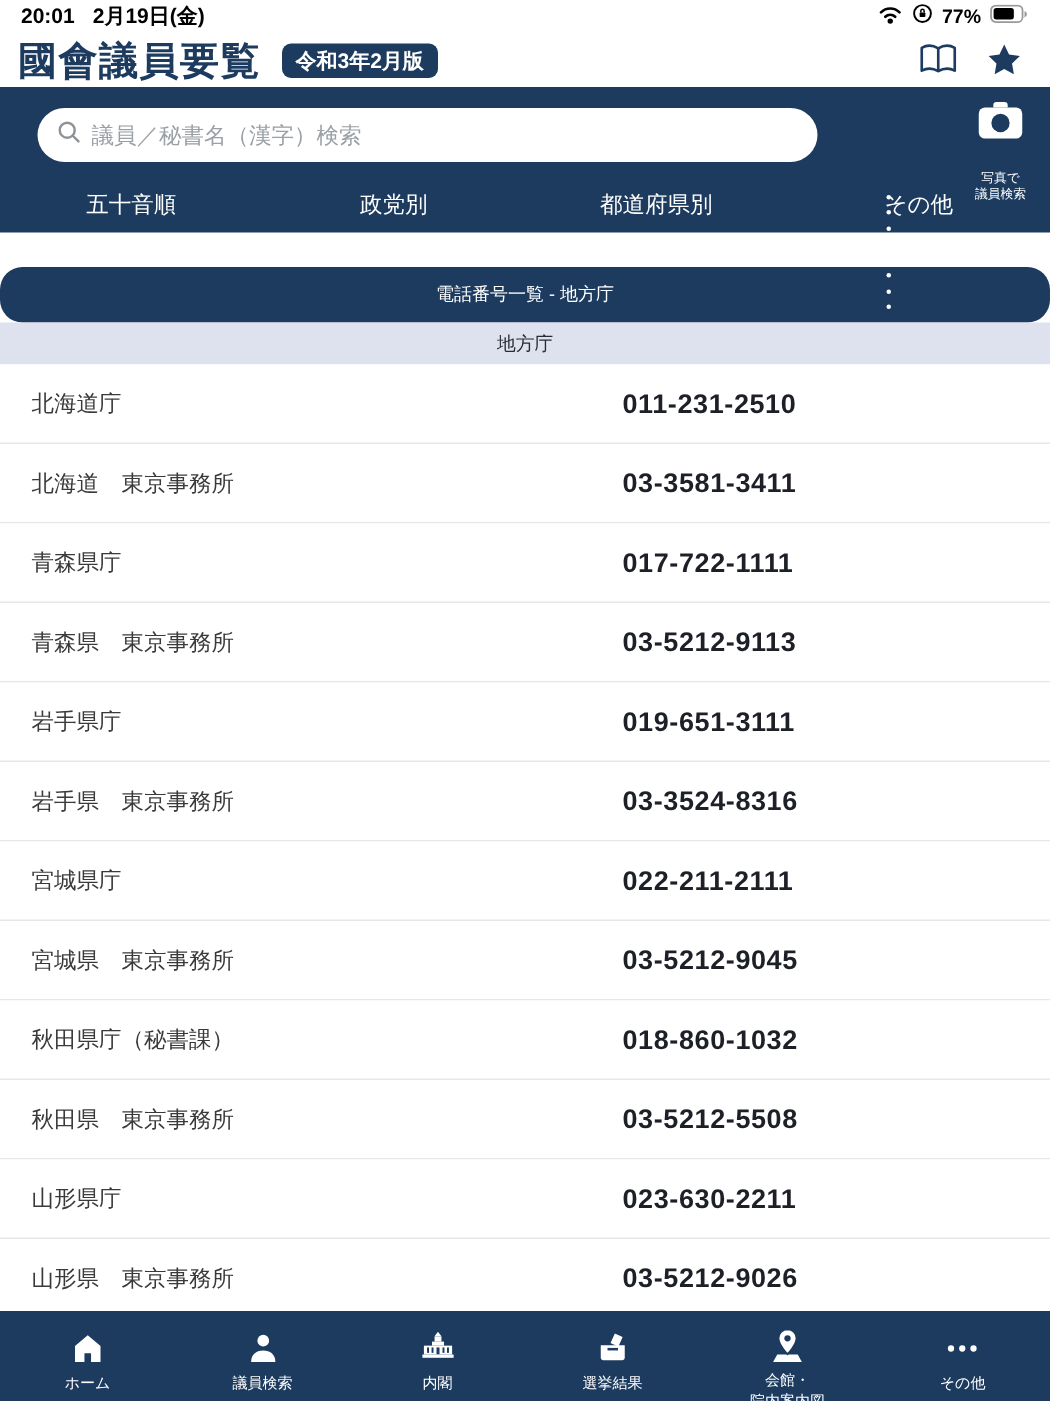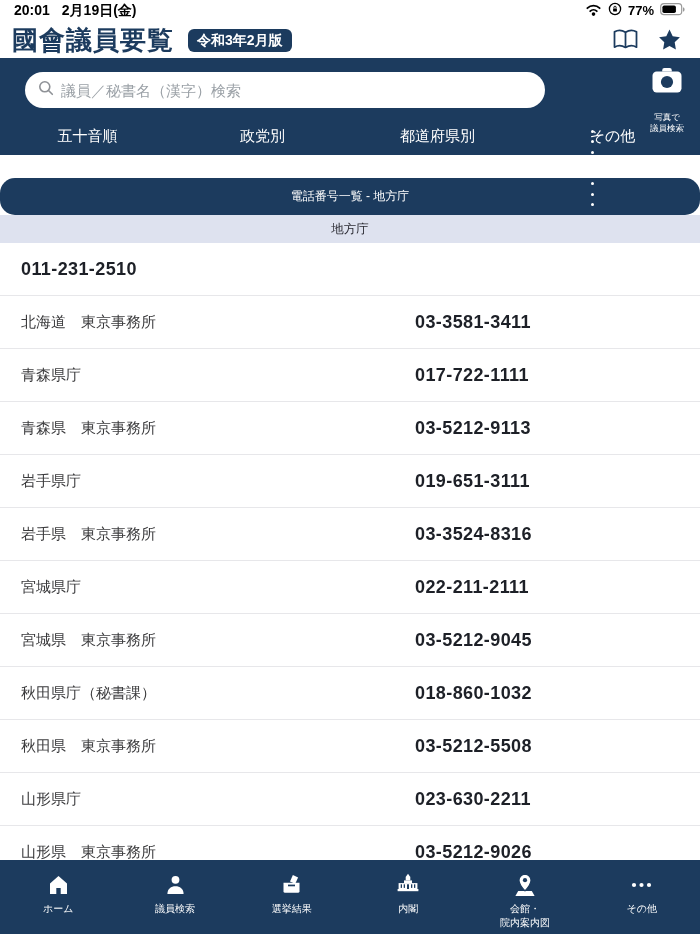--- a/index.html
+++ b/index.html
@@ -49,21 +49,21 @@
     display:flex; align-items:center; justify-content:center; font-size:12.5px; }
 
   
   .phone-list{ height:621px; overflow:hidden; background:#fff; }
   .row{ height:53px; display:flex; align-items:center; padding-left:21px;
     border-bottom:1px solid #e7e7ea; background:#fff; }
   .row-name{ font-size:15px; color:#3a3a3c; width:394px; }
   .row-phone{ font-size:18px; font-weight:bold; color:#1d2027; letter-spacing:.4px; }
 
   
-  .tab-bar{ position:absolute; left:0; bottom:0; width:700px; height:74px;
+  .tab-bar{ position:absolute; left:0; bottom:0; width:700px; height:60px;
     background:var(--navy); display:flex; }
   .tab-item{ flex:1; display:flex; flex-direction:column; align-items:center;
     padding-top:11px; gap:5px; color:#fff; cursor:pointer; }
   .tab-item .t-icon{ height:26px; display:flex; align-items:flex-end; }
   .tab-label{ font-size:10px; line-height:1.35; text-align:center; white-space:pre-line; }
 </style>
 </head>
 <body>
 
 <div class="status-bar">
@@ -160,20 +160,21 @@
 </div>
 </div>
 
 <div class="header-gap"></div>
 
 <div class="page-title-bar">電話番号一覧 - 地方庁</div>
 <div class="section-header">地方庁</div>
 
 <div class="phone-list">
   <div class="row">
+    <span class="row-name">北海道庁</span>
     <span class="row-phone">011-231-2510</span>
   </div>
 
   <div class="row">
     <span class="row-name">北海道　東京事務所</span>
     <span class="row-phone">03-3581-3411</span>
   </div>
 
   <div class="row">
     <span class="row-name">青森県庁</span>
@@ -237,31 +238,20 @@
   </div>
 
   <div class="tab-item">
     <span class="t-icon">
         <svg width="25" height="24" viewBox="0 0 24 24">
           <circle cx="12" cy="6.8" r="3.9" fill="#fff"></circle>
           <path d="M3.9 21c0-5.2 3.7-7.7 8.1-7.7s8.1 2.5 8.1 7.7z" fill="#fff"></path>
         </svg>
       </span>
     <span class="tab-label">議員検索</span>
-  </div>
-
-  <div class="tab-item">
-    <span class="t-icon">
-        <svg width="25" height="24" viewBox="0 0 24 24">
-          <polygon points="13.4,2 18.6,4.4 15.7,10.8 10.5,8.4" fill="#fff"></polygon>
-          <path d="M4 9.8h16v8.4a1.6 1.6 0 0 1-1.6 1.6H5.6A1.6 1.6 0 0 1 4 18.2z" fill="#fff"></path>
-          <rect x="8.5" y="11.6" width="7" height="1.7" fill="var(--navy)"></rect>
-        </svg>
-      </span>
-    <span class="tab-label">選挙結果</span>
   </div>
 
   <div class="tab-item">
     <span class="t-icon">
         <svg width="26" height="24" viewBox="0 0 24 24">
           <polygon points="12,0.8 14.3,3.9 9.7,3.9" fill="#fff"></polygon>
           <rect x="9.7" y="3.9" width="4.6" height="3.5" fill="#fff"></rect>
           <rect x="8" y="7.4" width="8" height="2.7" fill="#fff"></rect>
           <rect x="2.6" y="10.1" width="18.8" height="5.9" fill="#fff"></rect>
           <rect x="4.7" y="11.3" width="1.3" height="3.6" fill="var(--navy)"></rect>
@@ -270,20 +260,31 @@
           <rect x="15" y="11.3" width="1.3" height="3.6" fill="var(--navy)"></rect>
           <rect x="18" y="11.3" width="1.3" height="3.6" fill="var(--navy)"></rect>
           <rect x="1.6" y="16" width="20.8" height="2.2" fill="#fff"></rect>
         </svg>
       </span>
     <span class="tab-label">内閣</span>
   </div>
 
   <div class="tab-item">
     <span class="t-icon">
+        <svg width="25" height="24" viewBox="0 0 24 24">
+          <polygon points="13.4,2 18.6,4.4 15.7,10.8 10.5,8.4" fill="#fff"></polygon>
+          <path d="M4 9.8h16v8.4a1.6 1.6 0 0 1-1.6 1.6H5.6A1.6 1.6 0 0 1 4 18.2z" fill="#fff"></path>
+          <rect x="8.5" y="11.6" width="7" height="1.7" fill="var(--navy)"></rect>
+        </svg>
+      </span>
+    <span class="tab-label">選挙結果</span>
+  </div>
+
+  <div class="tab-item">
+    <span class="t-icon">
         <svg width="26" height="24" viewBox="0 0 24 24">
           <polygon points="5.2,18 18.8,18 21.6,23 2.4,23" fill="#fff"></polygon>
           <path d="M12 1.2c-3.3 0-6 2.7-6 6 0 4.4 6 10.6 6 10.6s6-6.2 6-10.6c0-3.3-2.7-6-6-6z" fill="#fff" stroke="var(--navy)" stroke-width="1.2"></path>
           <circle cx="12" cy="7.2" r="2.1" fill="var(--navy)"></circle>
         </svg>
       </span>
     <span class="tab-label">会館・
 院内案内図</span>
   </div>
 

